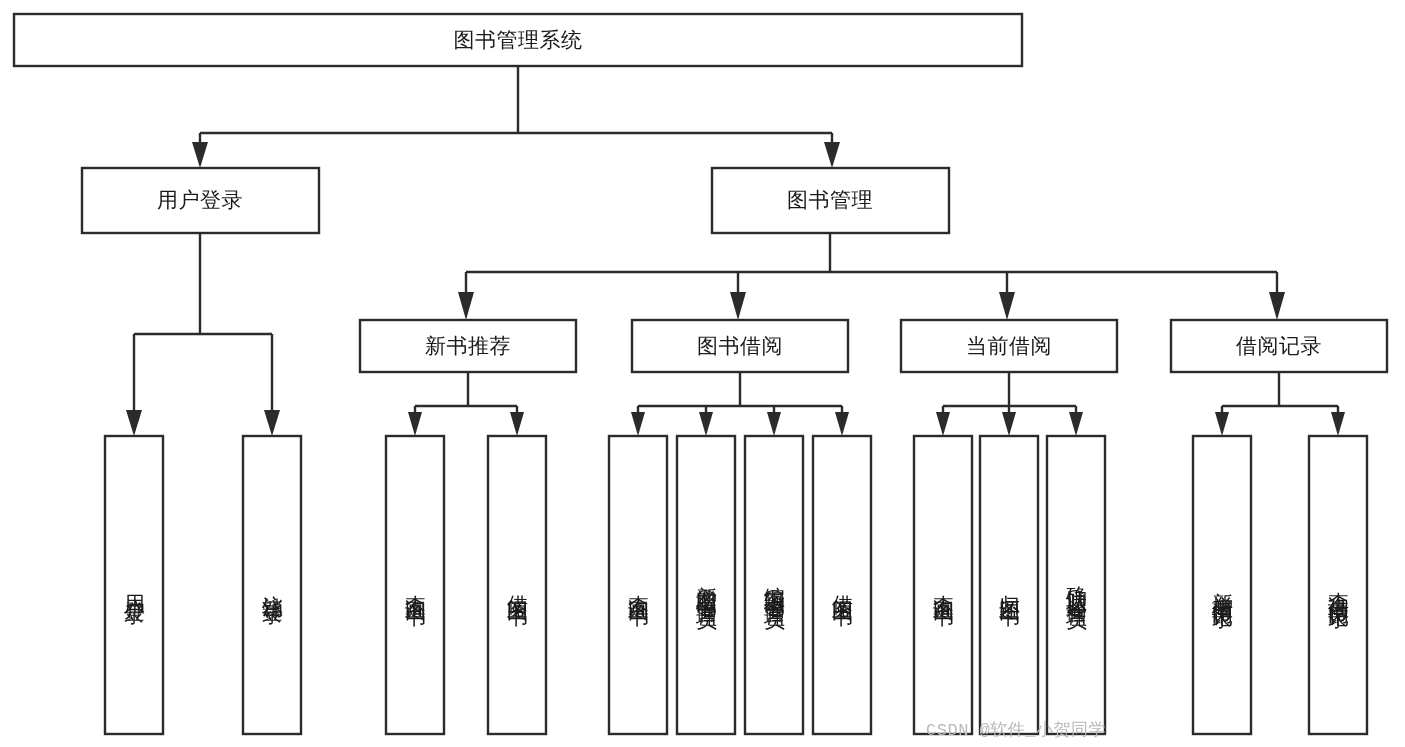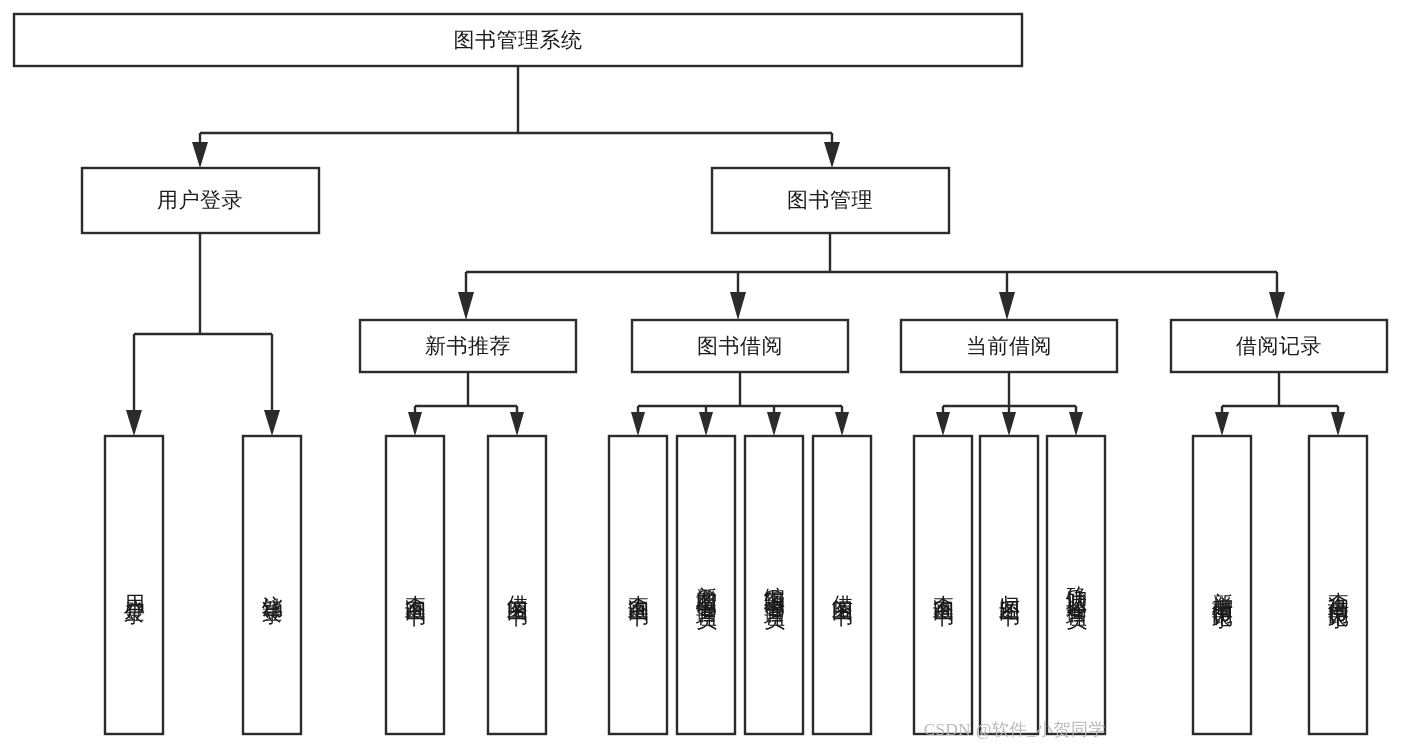--- a/index.html
+++ b/index.html
@@ -62,21 +62,21 @@
     display: flex;
     align-items: center;
     justify-content: center;
     pointer-events: none;
     white-space: nowrap;
   }
   .watermark {
     position: absolute;
     right: 8px;
     bottom: 6px;
-    font-family: Liberation Serif, serif;
+    font-family: Liberation Mono, monospace;
     font-size: 17px;
     color: #b9b9b9;
     letter-spacing: 0.5px;
     white-space: nowrap;
   }
 </style>
 </head>
 <body>
 
 <div id="diagram-root">

